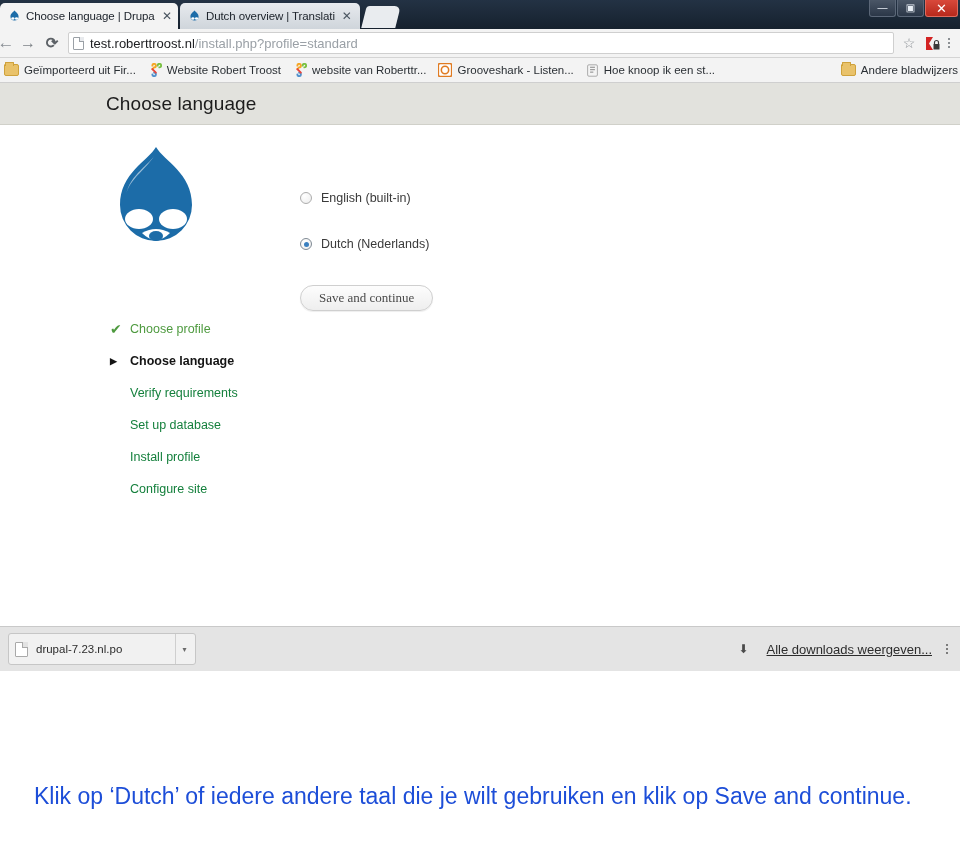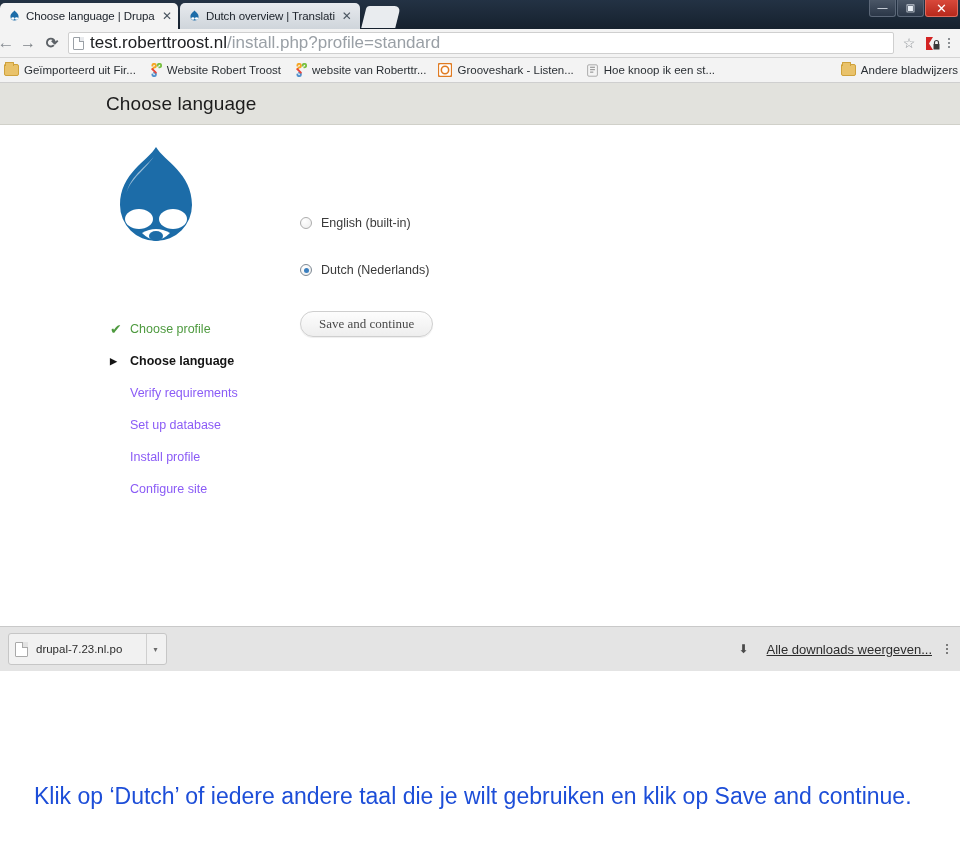--- a/index.html
+++ b/index.html
@@ -141,21 +141,21 @@
     position: relative;
   }
   .page-icon::after {
     content: "";
     position: absolute; right: -1px; top: -1px;
     width: 4px; height: 4px;
     background: #e8eaed;
     border-left: 1px solid #9aa0a6;
     border-bottom: 1px solid #9aa0a6;
   }
-  .url { font-size: 17px; color: #9aa0a6; white-space: nowrap; }
+  .url { font-size: 13px; color: #9aa0a6; white-space: nowrap; }
   .url .host { color: #202124; }
   .star-btn {
     width: 22px; height: 22px;
     display: flex; align-items: center; justify-content: center;
     font-size: 14px; color: #8a8f94;
   }
   .ext-icon {
     width: 20px; height: 20px;
     display: flex; align-items: center; justify-content: center;
     margin-left: 2px;
@@ -226,40 +226,39 @@
 
   .install-steps {
     position: absolute;
     left: 110px; top: 188px;
     width: 230px;
   }
   .step {
     display: flex; align-items: center;
     height: 32px;
     font-size: 12.5px;
-    color: #8b5cf6;
+    color: #15803d;
     padding-left: 20px;
     position: relative;
   }
   .step .mark {
     position: absolute; left: 0; top: 50%;
     transform: translateY(-50%);
     font-size: 13px;
   }
   .step.done { color: #4e9a3f; }
   .step.done .mark { color: #4e9a3f; font-size: 14px; }
   .step.active { color: #141414; font-weight: bold; }
   .step.active .mark { color: #141414; font-size: 9px; }
 
   .lang-form { position: absolute; left: 300px; top: 62px; }
   .radio-row {
     display: flex; align-items: center;
     height: 22px;
     margin-bottom: 24px;
-    margin-top: 25px;
   }
   .radio {
     width: 12px; height: 12px;
     border-radius: 50%;
     border: 1px solid #adadad;
     background: radial-gradient(circle at 35% 30%, #ffffff, #ececec);
     margin-right: 9px;
     position: relative;
     flex: 0 0 12px;
   }
@@ -295,21 +294,21 @@
     height: 45px;
     background: #e4e4e4;
     border-top: 1px solid #c9c9c9;
     display: flex;
     align-items: center;
     padding: 0 8px;
   }
   .dl-item {
     display: flex; align-items: center;
     height: 32px;
-    width: 159px;
+    width: 188px;
     background: #f1f1f1;
     border: 1px solid #c6c6c6;
     border-radius: 3px;
     padding: 0 2px 0 6px;
   }
   .dl-file-ico {
     width: 13px; height: 15px;
     background: #fff;
     border: 1px solid #a9a9a9;
     border-radius: 1px;

